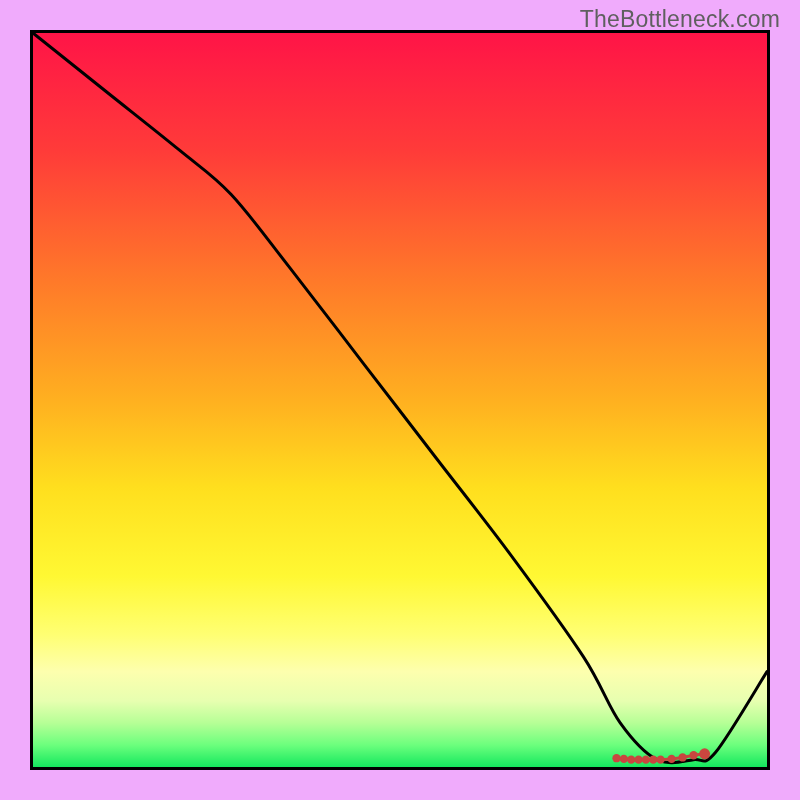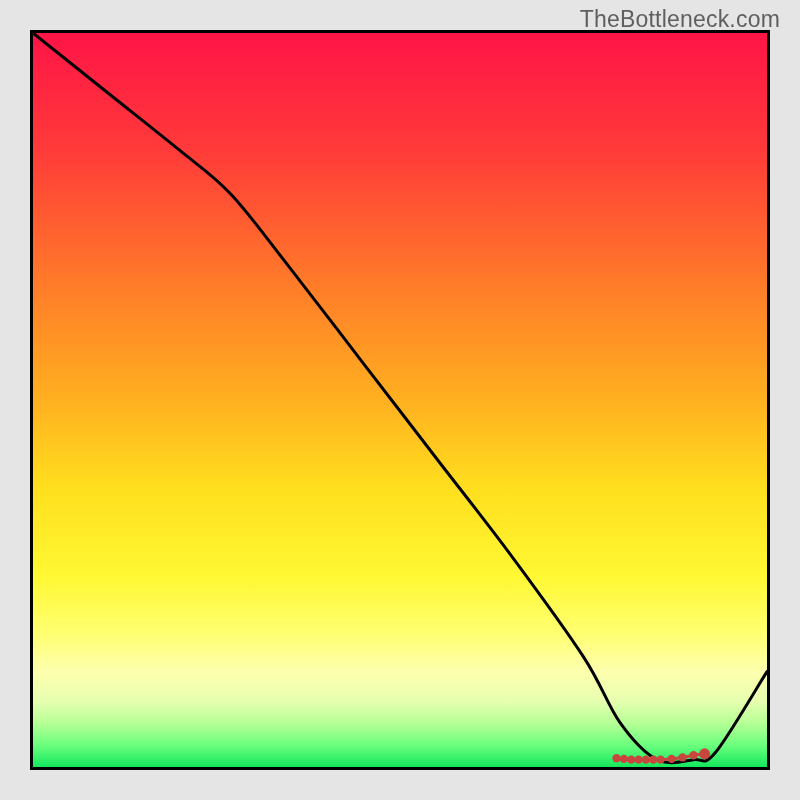--- a/index.html
+++ b/index.html
@@ -1,21 +1,21 @@
 <!DOCTYPE html>
 <html><head>
 <meta charset="utf-8">
 <style>
   * { margin: 0; padding: 0; box-sizing: border-box; }
   html, body { width: 800px; height: 800px; overflow: hidden; background: #000; }
   .stage {
     position: relative;
     width: 800px;
     height: 800px;
-    background: #e5e5e5;
+    background: #f0abfc;
   }
   .watermark {
     position: absolute;
     top: 6px;
     right: 20px;
     font-family: Arial, Helvetica, sans-serif;
     font-size: 23px;
     font-weight: 500;
     color: #5f5f5f;
     letter-spacing: 0.2px;

